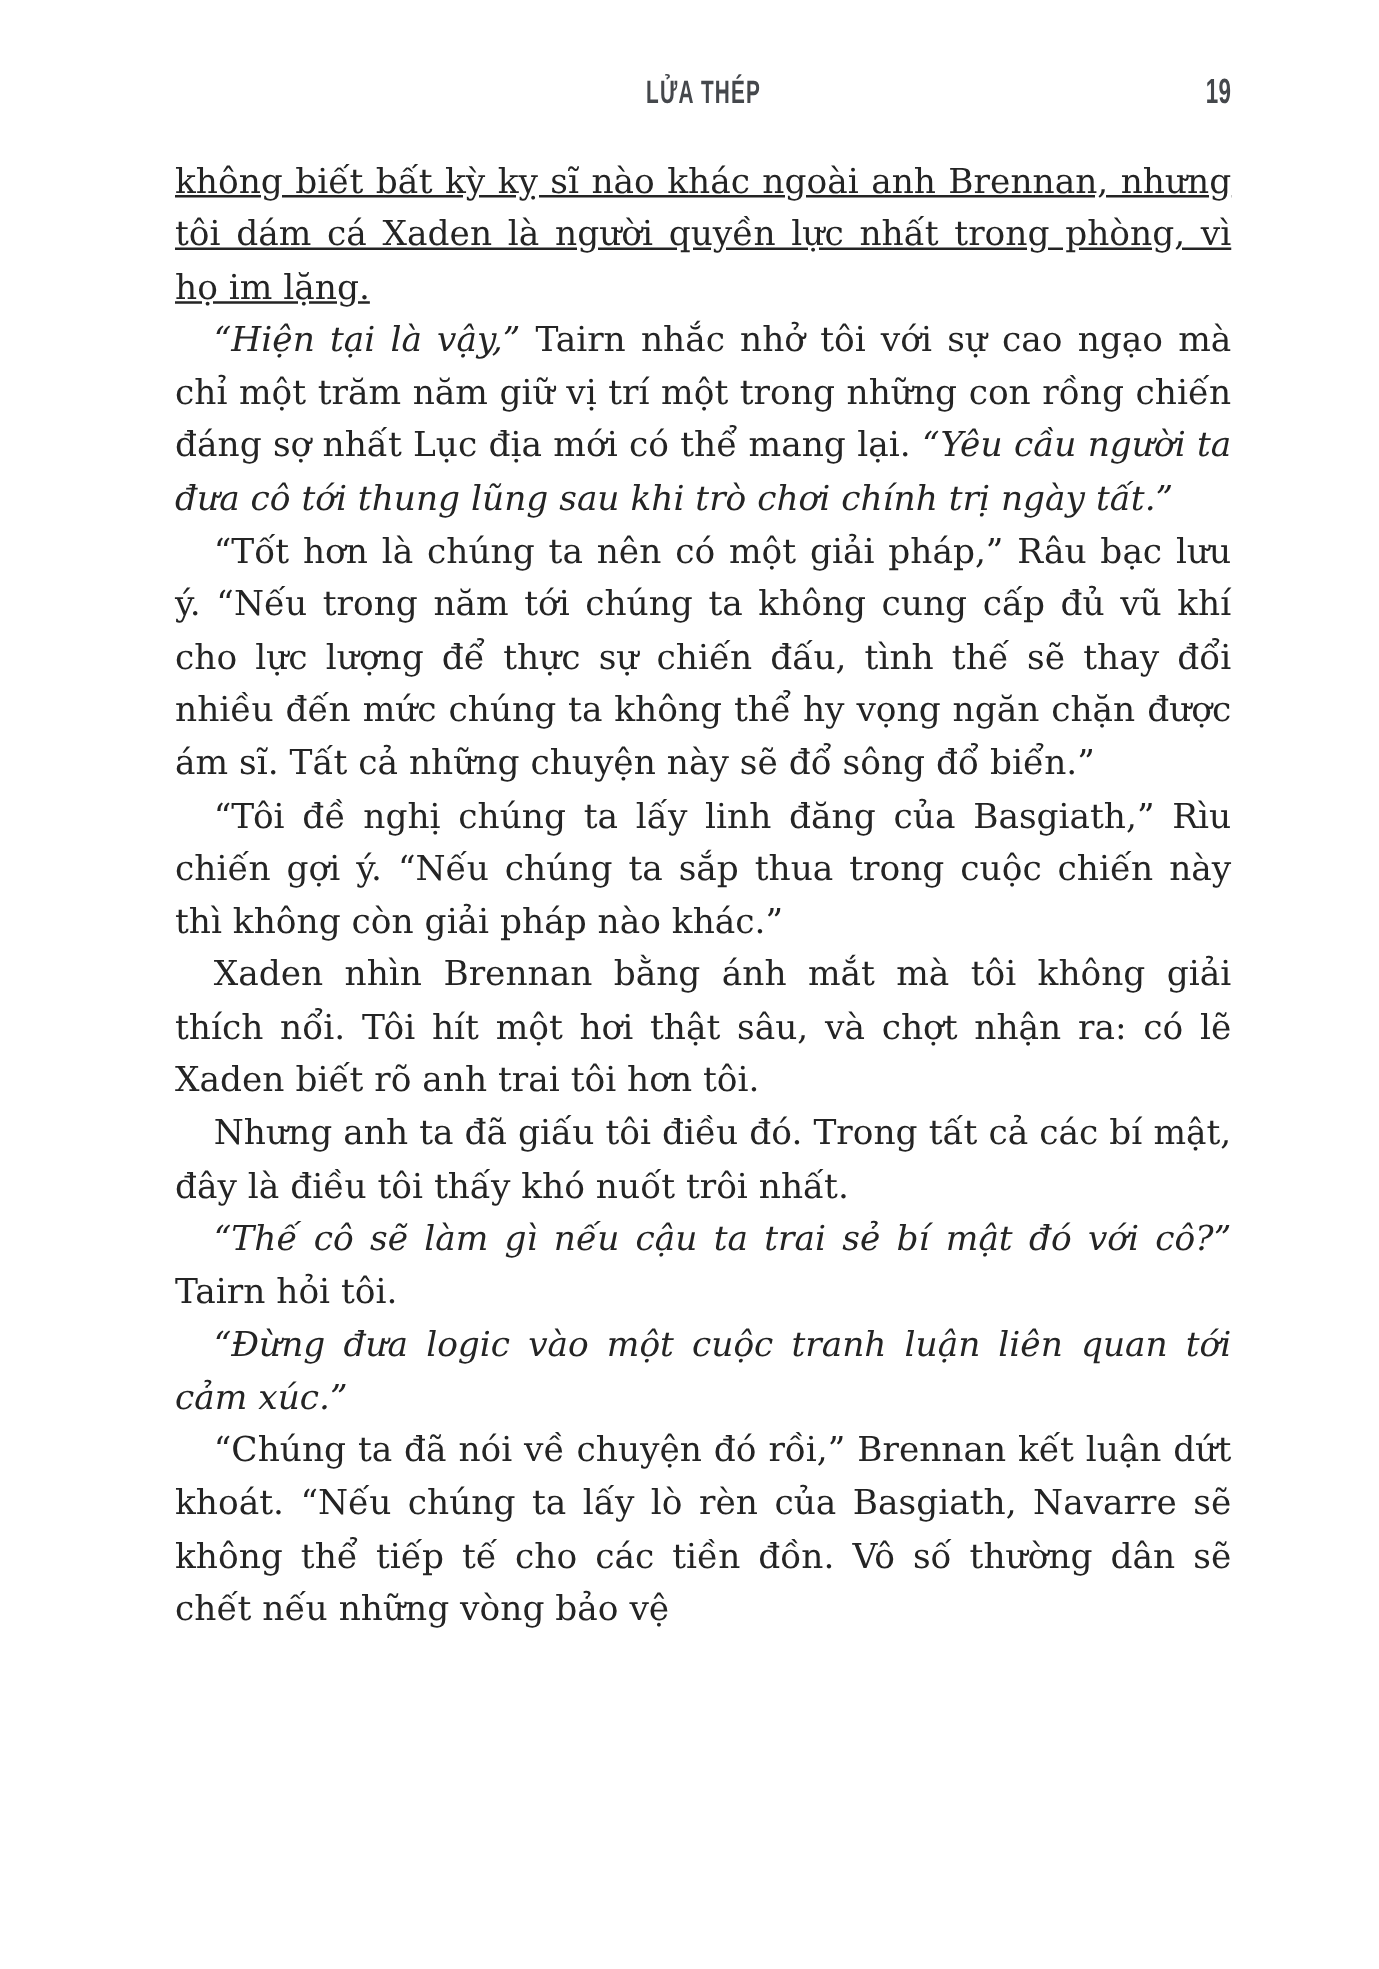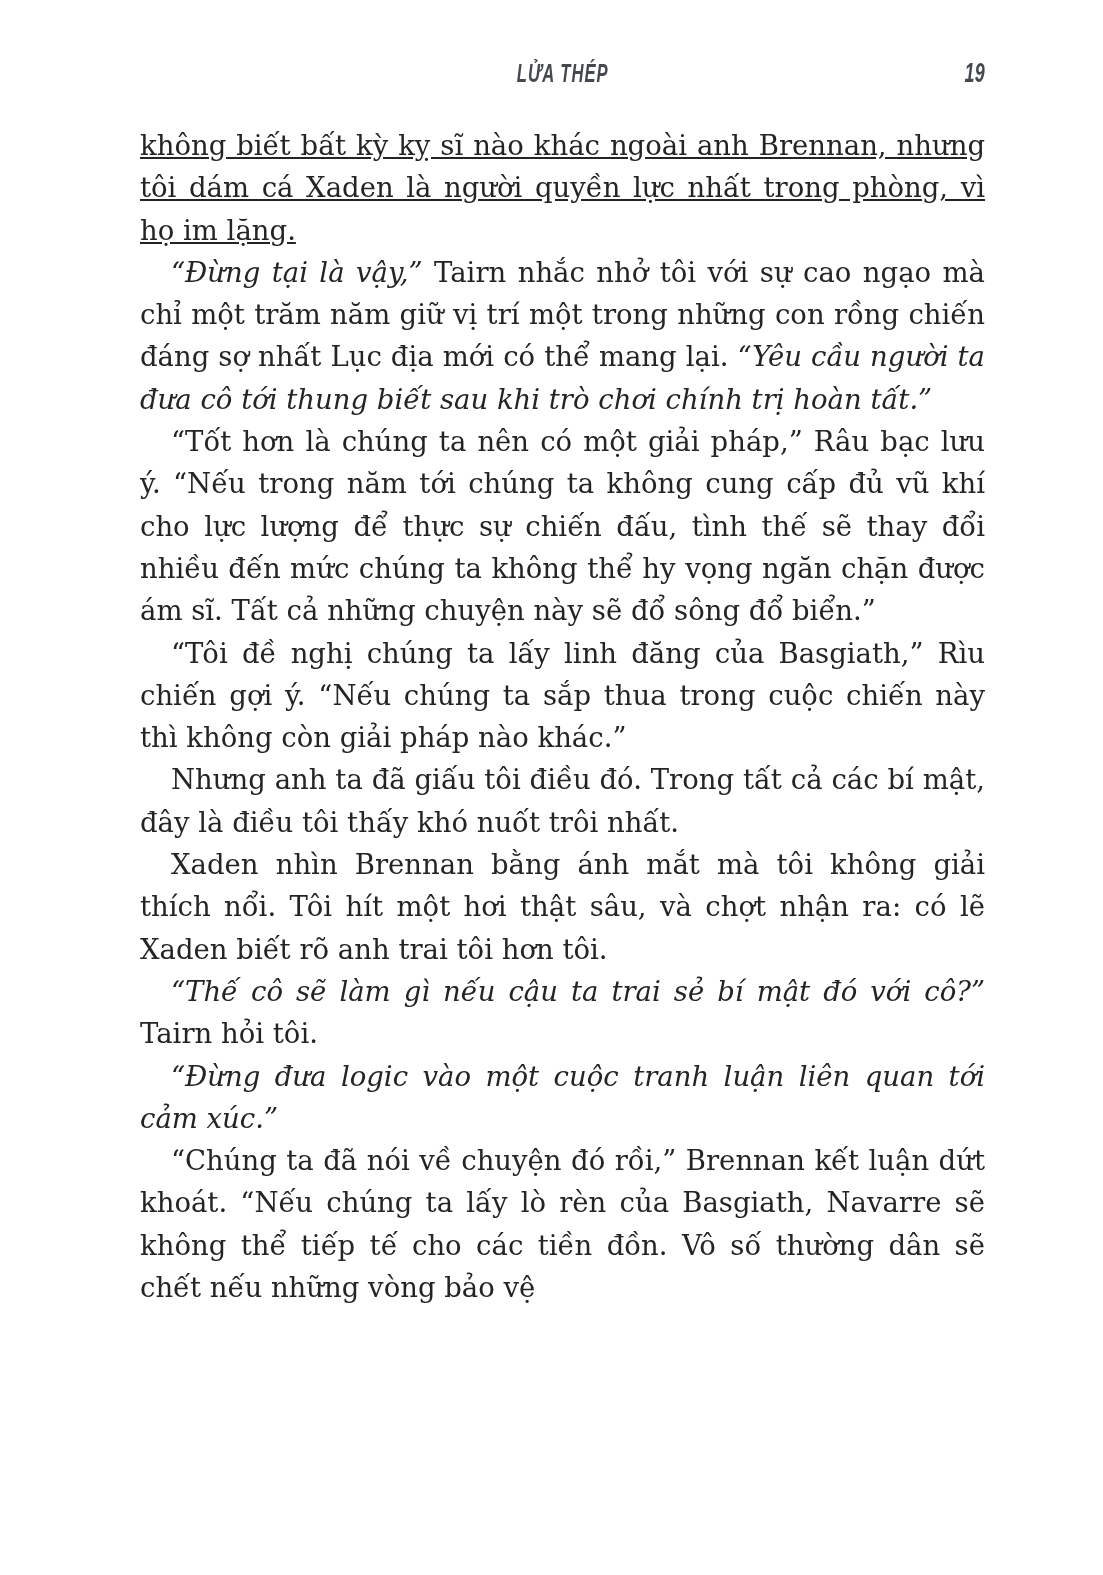--- a/index.html
+++ b/index.html
@@ -19,21 +19,20 @@
   .running-header {
     position: absolute;
     top: 56px;
     left: 140px;
     right: 118px;
     height: 34px;
     text-align: center;
     font-family: "Liberation Sans", sans-serif;
     color: #45484c;
     white-space: nowrap;
-    font-style: italic;
   }
   .condensed {
     display: inline-block;
     transform: scaleX(0.64);
     transform-origin: center center;
     font-weight: bold;
     letter-spacing: 1.5px;
   }
   .running-title-text {
     font-size: 26px;
@@ -77,31 +76,31 @@
 
   <header class="running-header">
     <span class="condensed running-title-text">LỬA THÉP</span>
     <span class="condensed folio">19</span>
   </header>
 
   <main class="body-text">
 
     <p class="para no-indent"><span>không biết bất kỳ kỵ sĩ nào khác ngoài anh Brennan, nhưng tôi dám cá Xaden là người quyền lực nhất trong phòng, vì họ im lặng.</span></p>
 
-    <p class="para"><span class="italic">“Đừng tại là vậy,”</span><span> Tairn nhắc nhở tôi với sự cao ngạo mà chỉ một trăm năm giữ vị trí một trong những con rồng chiến đáng sợ nhất Lục địa mới có thể mang lại. </span><span class="italic">“Yêu cầu người ta đưa cô tới thung biết sau khi trò chơi chính trị hoàn tất.”</span></p>
+    <p class="para"><span class="italic">“Hiện tại là vậy,”</span><span> Tairn nhắc nhở tôi với sự cao ngạo mà chỉ một trăm năm giữ vị trí một trong những con rồng chiến đáng sợ nhất Lục địa mới có thể mang lại. </span><span class="italic">“Yêu cầu người ta đưa cô tới thung lũng sau khi trò chơi chính trị ngày tất.”</span></p>
 
     <p class="para"><span>“Tốt hơn là chúng ta nên có một giải pháp,” Râu bạc lưu ý. “Nếu trong năm tới chúng ta không cung cấp đủ vũ khí cho lực lượng để thực sự chiến đấu, tình thế sẽ thay đổi nhiều đến mức chúng ta không thể hy vọng ngăn chặn được ám sĩ. Tất cả những chuyện này sẽ đổ sông đổ biển.”</span></p>
 
 
 
     <p class="para"><span>“Tôi đề nghị chúng ta lấy linh đăng của Basgiath,” Rìu chiến gợi ý. “Nếu chúng ta sắp thua trong cuộc chiến này thì không còn giải pháp nào khác.”</span></p>
 
+    <p class="para"><span>Xaden nhìn Brennan bằng ánh mắt mà tôi không giải thích nổi. Tôi hít một hơi thật sâu, và chợt nhận ra: có lẽ Xaden biết rõ anh trai tôi hơn tôi.</span></p>
+
     <p class="para"><span>Nhưng anh ta đã giấu tôi điều đó. Trong tất cả các bí mật, đây là điều tôi thấy khó nuốt trôi nhất.</span></p>
-
-    <p class="para"><span>Xaden nhìn Brennan bằng ánh mắt mà tôi không giải thích nổi. Tôi hít một hơi thật sâu, và chợt nhận ra: có lẽ Xaden biết rõ anh trai tôi hơn tôi.</span></p>
 
     <p class="para"><span class="italic">“Thế cô sẽ làm gì nếu cậu ta trai sẻ bí mật đó với cô?”</span><span> Tairn hỏi tôi.</span></p>
 
     <p class="para"><span class="italic">“Đừng đưa logic vào một cuộc tranh luận liên quan tới cảm xúc.”</span></p>
 
 
     <p class="para"><span>“Chúng ta đã nói về chuyện đó rồi,” Brennan kết luận dứt khoát. “Nếu chúng ta lấy lò rèn của Basgiath, Navarre sẽ không thể tiếp tế cho các tiền đồn. Vô số thường dân sẽ chết nếu những vòng bảo vệ</span></p>
 
   </main>
 

